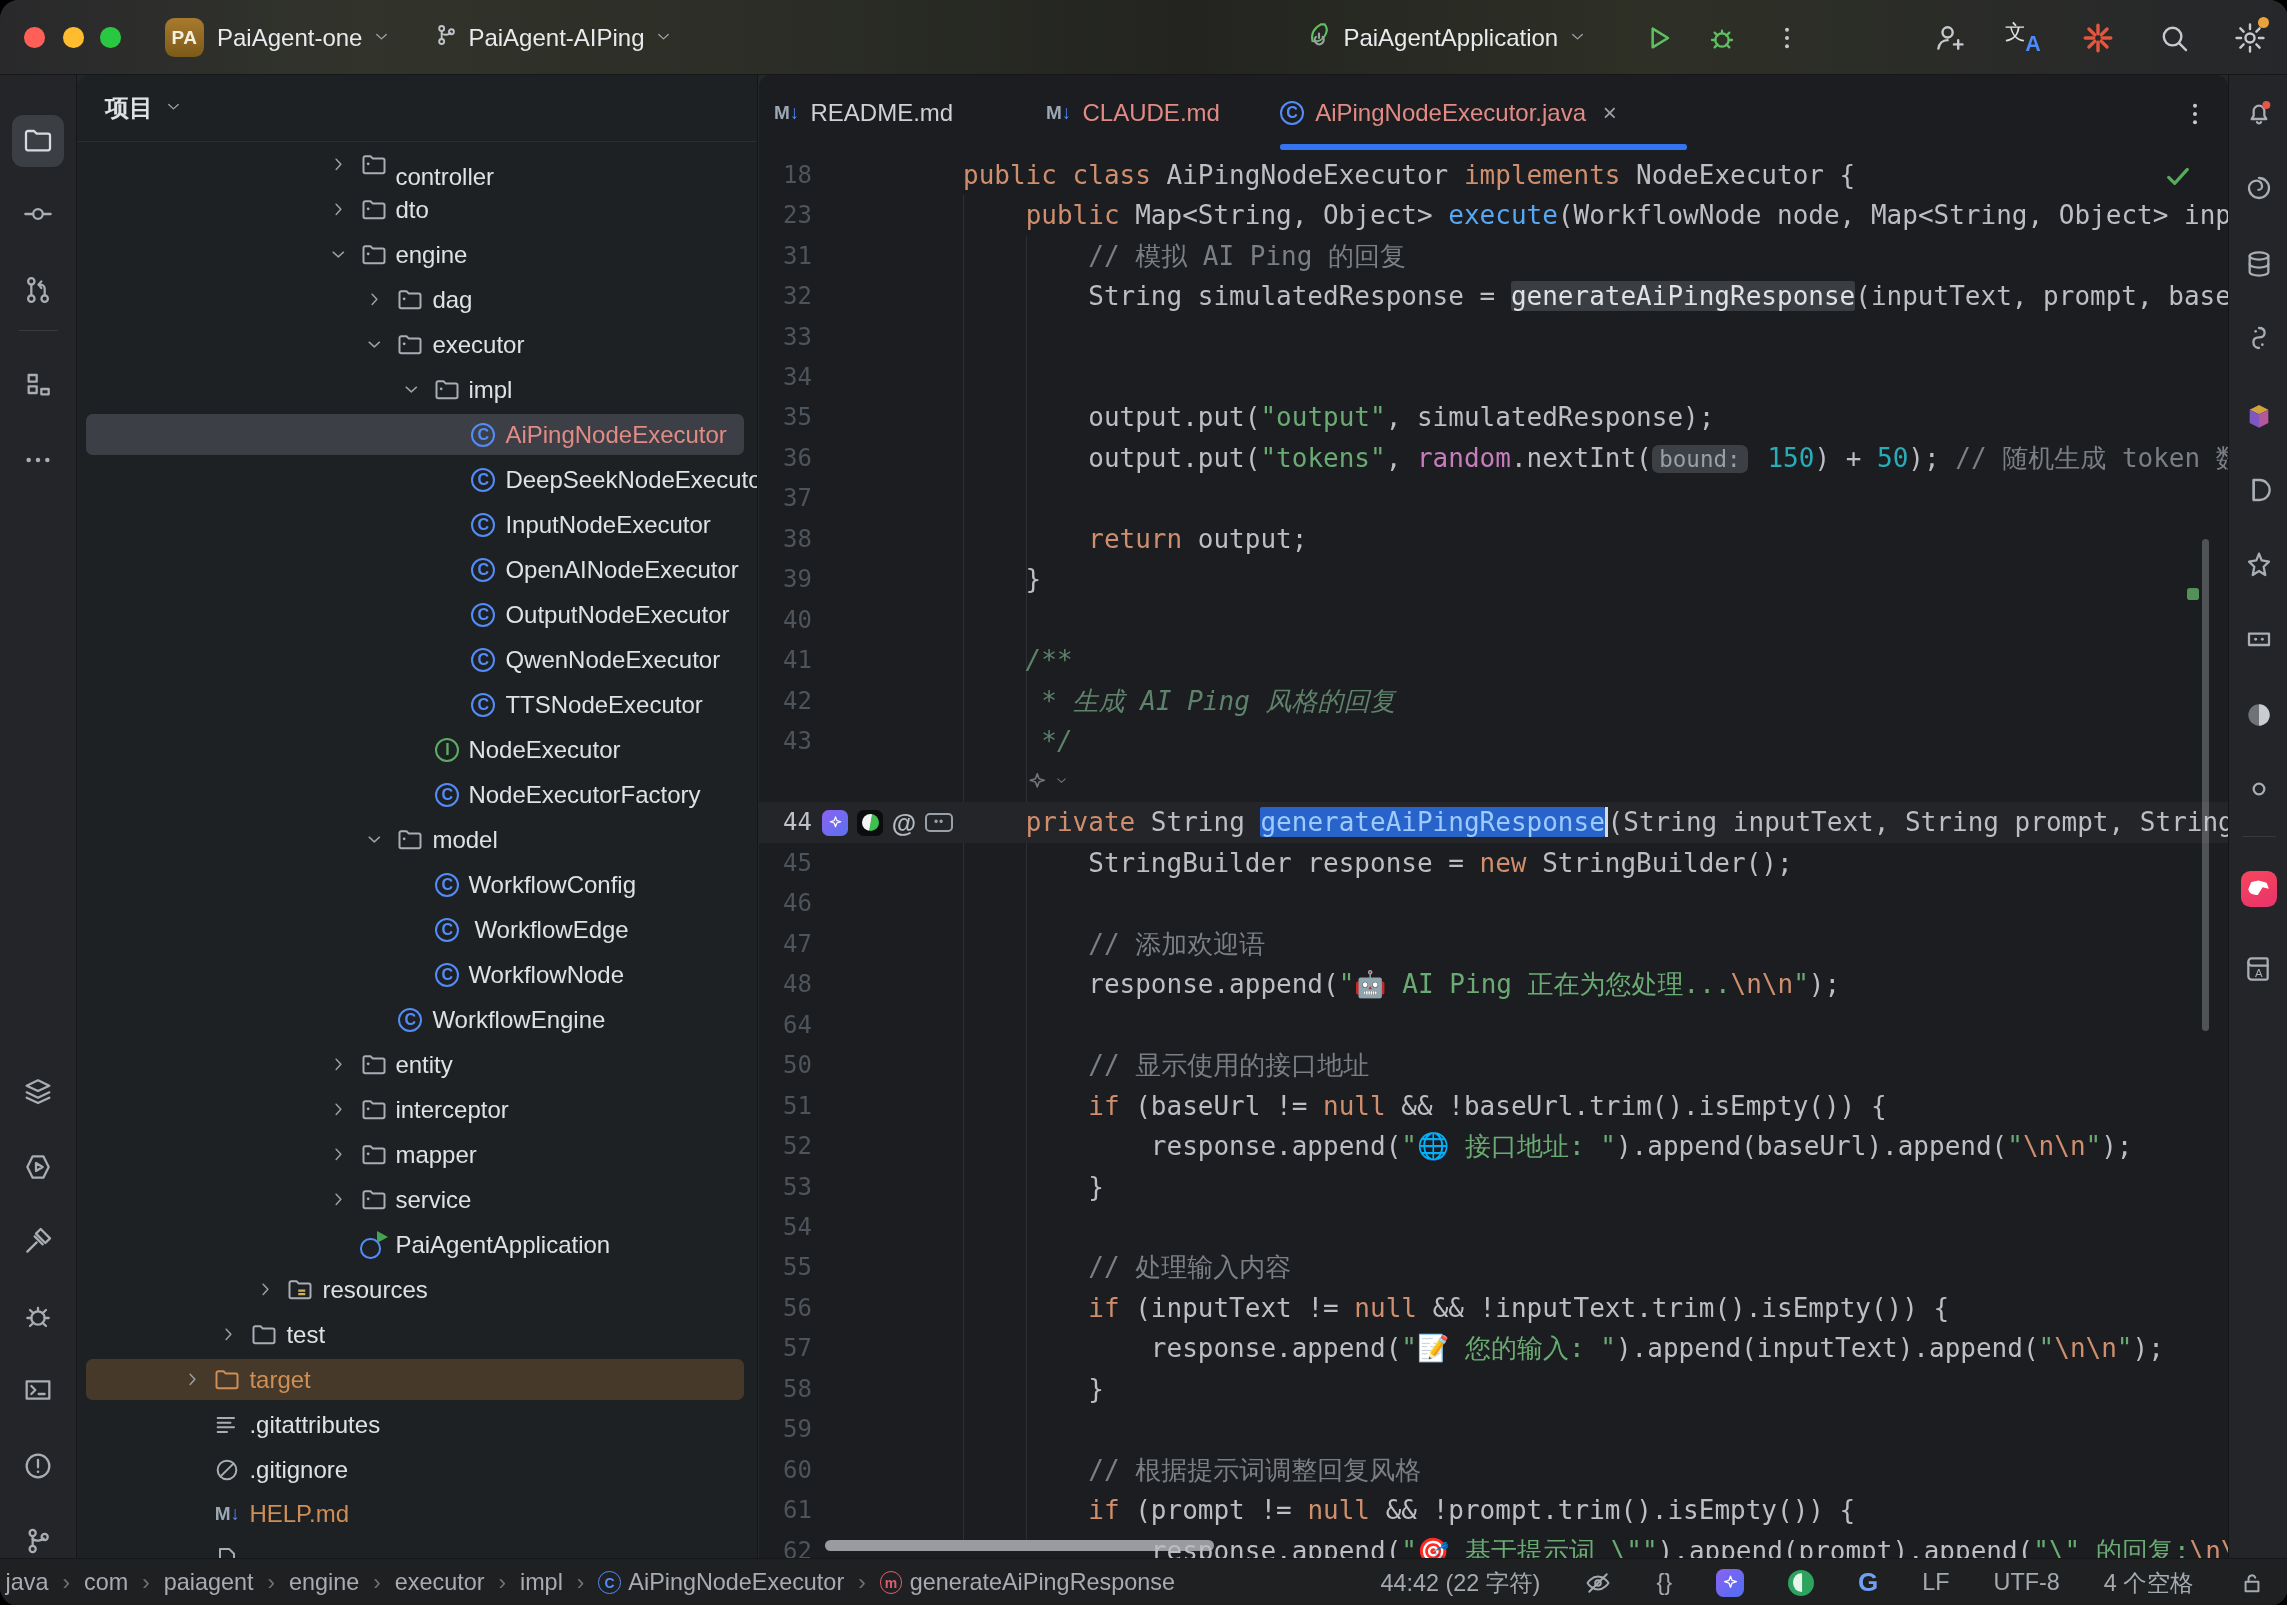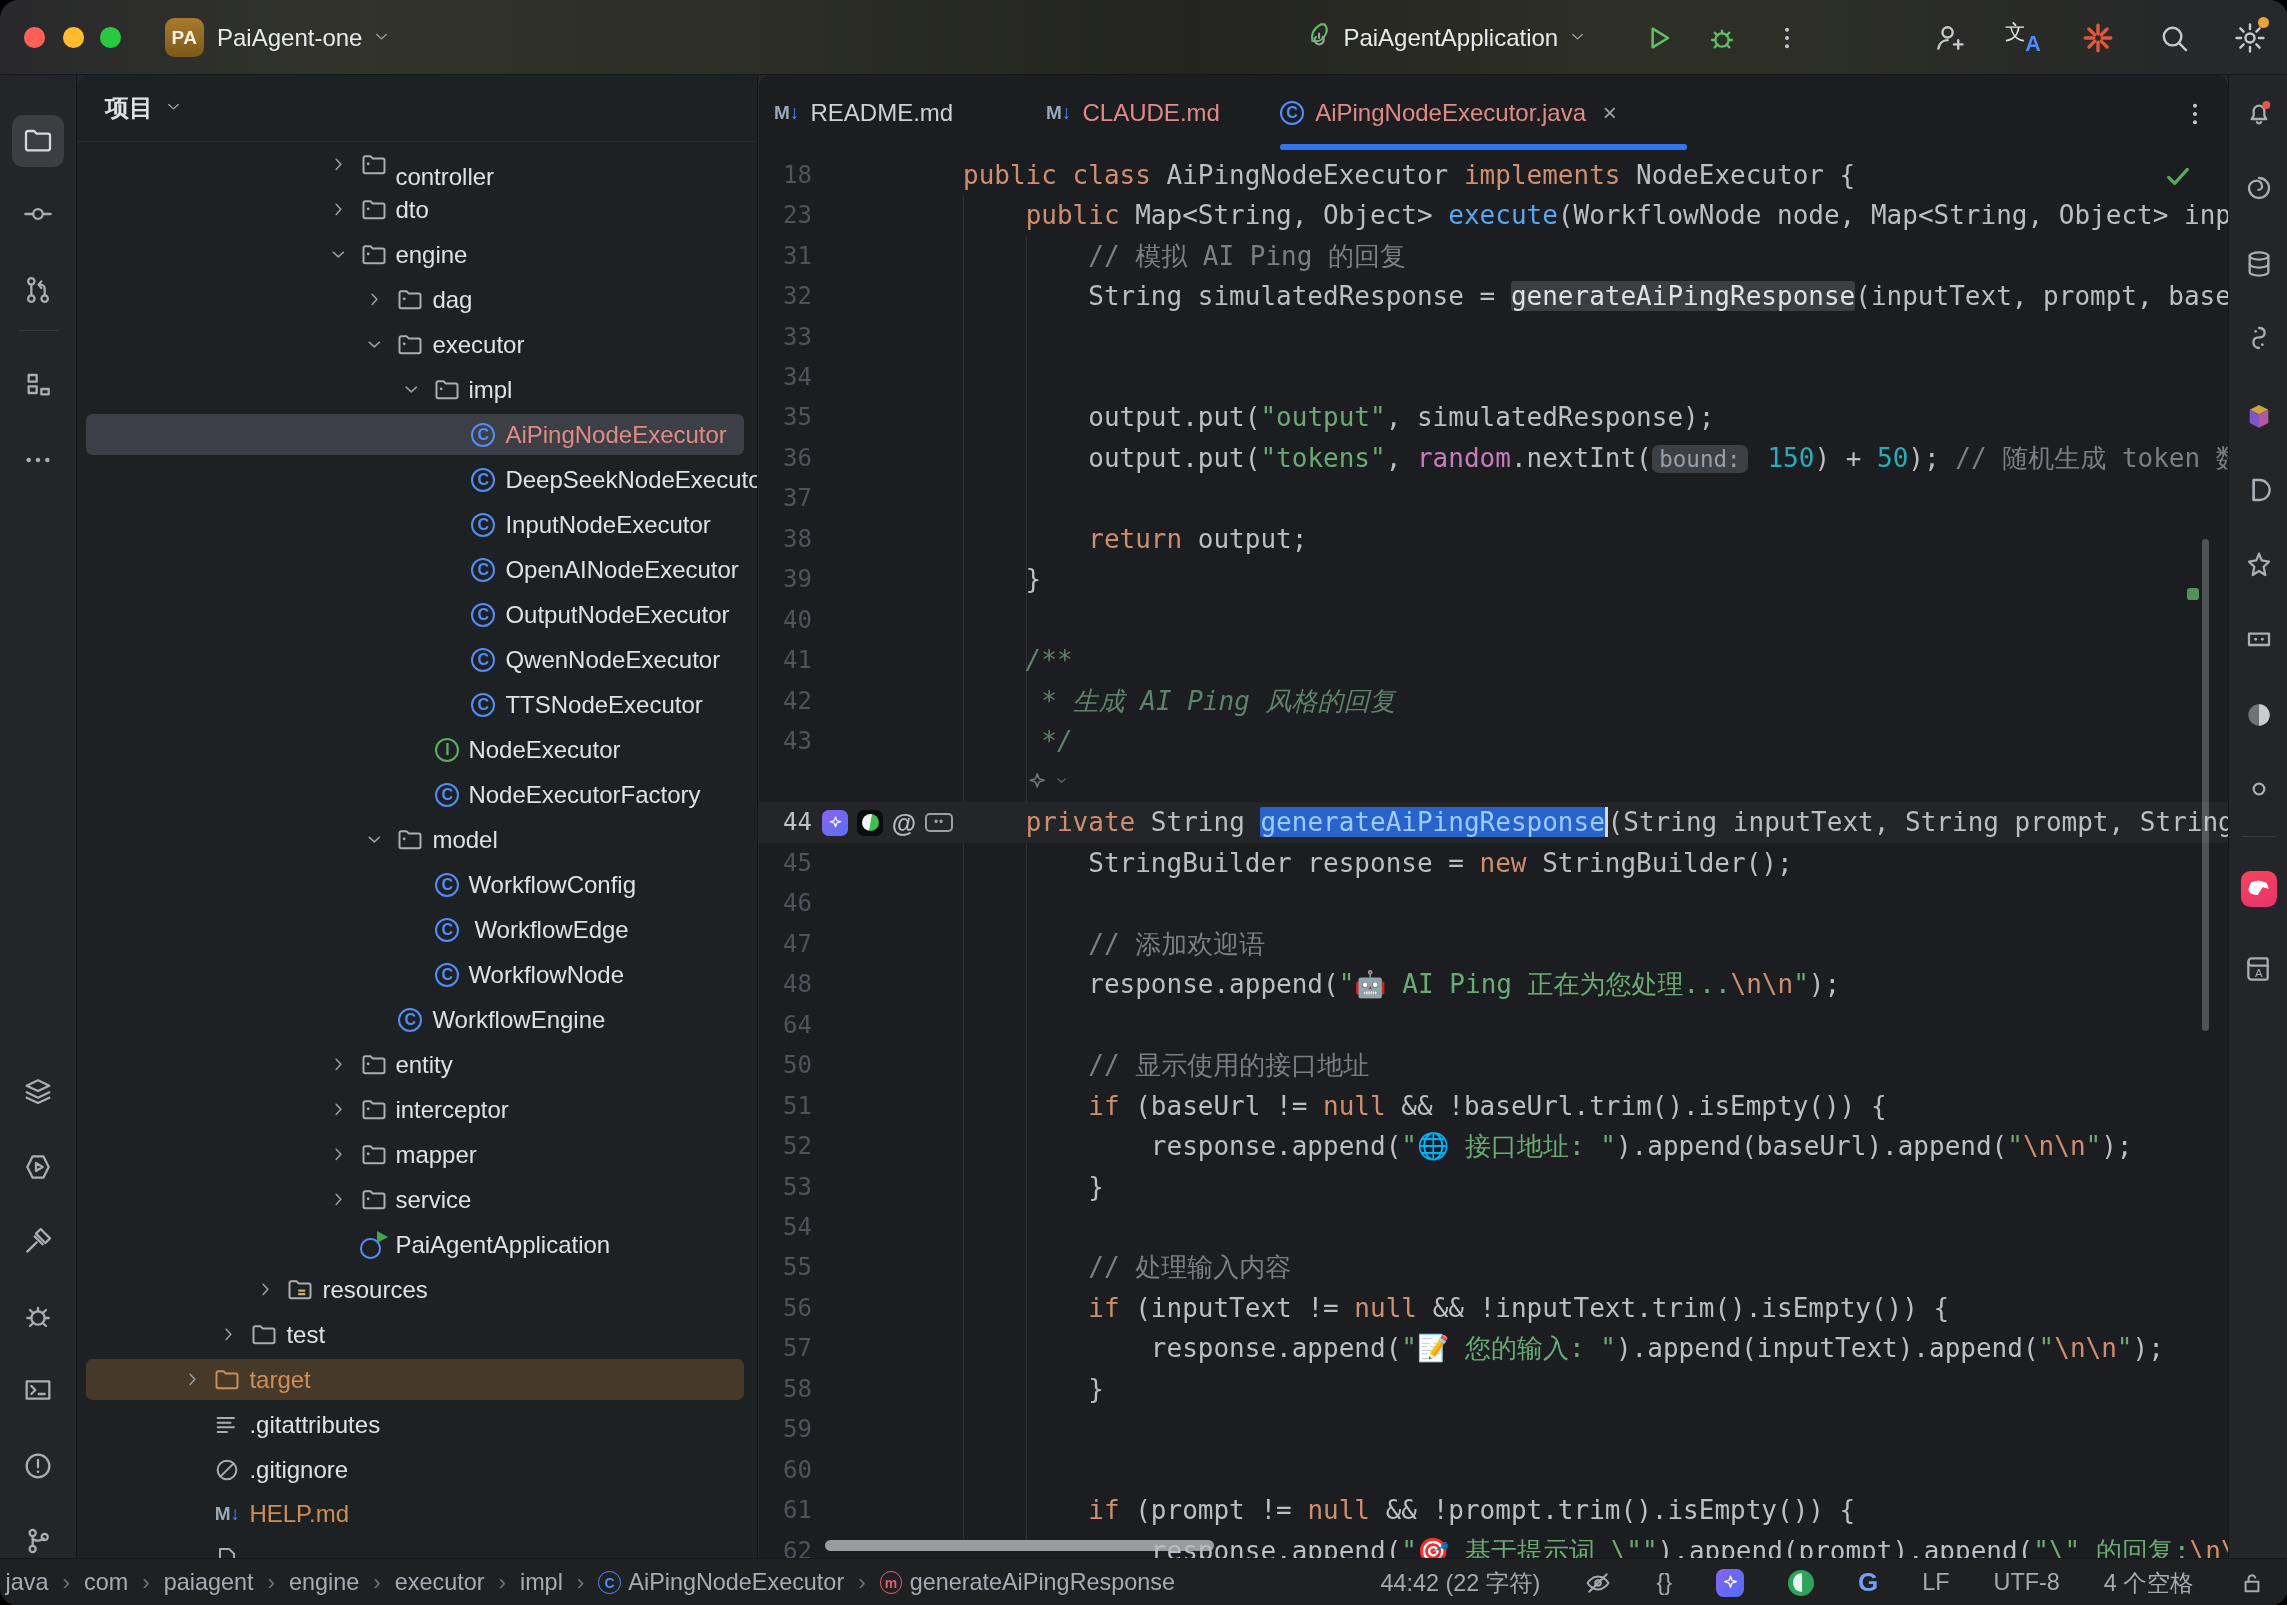--- a/index.html
+++ b/index.html
@@ -123,20 +123,37 @@
     <div class="tl" style="left:100px;background:#28c840"></div>
     <div class="pabadge">PA</div>
     <div class="tbtxt" style="left:217px">
       <span>PaiAgent-one</span>
         <span class="chev" id="chev-proj"><span style="height: 19px; width: 19px; display: inline-flex; align-items: center; justify-content: center; color: rgb(157, 160, 166);">
             <svg width="19" height="19" viewBox="0 0 24 24">
               <path fill="none" stroke="currentColor" stroke-width="1.7" stroke-linecap="round" stroke-linejoin="round" d="M6 9.5l6 5.5 6-5.5"></path>
             </svg>
           </span></span>
     </div>
+    <div class="tbtxt" style="left:433px">
+      <span id="branch-ico"><span style="height: 26px; width: 26px; display: inline-flex; align-items: center; justify-content: center; color: rgb(192, 196, 202);">
+            <svg width="26" height="26" viewBox="0 0 24 24">
+              <circle cx="8" cy="6" r="2.3" fill="none" stroke="currentColor" stroke-width="1.7"></circle>
+              <circle cx="8" cy="18" r="2.3" fill="none" stroke="currentColor" stroke-width="1.7"></circle>
+              <circle cx="17" cy="9" r="2.3" fill="none" stroke="currentColor" stroke-width="1.7"></circle>
+              <path fill="none" stroke="currentColor" stroke-width="1.7" stroke-linecap="round" stroke-linejoin="round" d="M8 8.3v7.4"></path>
+              <path fill="none" stroke="currentColor" stroke-width="1.7" stroke-linecap="round" stroke-linejoin="round" d="M8 10.5c2.5 2 6.5 1.5 8.2-0.5"></path>
+            </svg>
+          </span></span>
+      <span>PaiAgent-AIPing</span>
+        <span class="chev" id="chev-branch"><span style="height: 19px; width: 19px; display: inline-flex; align-items: center; justify-content: center; color: rgb(157, 160, 166);">
+            <svg width="19" height="19" viewBox="0 0 24 24">
+              <path fill="none" stroke="currentColor" stroke-width="1.7" stroke-linecap="round" stroke-linejoin="round" d="M6 9.5l6 5.5 6-5.5"></path>
+            </svg>
+          </span></span>
+    </div>
     <div class="tbtxt" style="left:1304px">
       <span id="spring-ico"><span style="height: 30px; width: 30px; display: inline-flex; align-items: center; justify-content: center; color: rgb(157, 160, 166);">
             <svg width="30" height="30" viewBox="0 0 24 24">
               <path d="M13.5 3.5C8 6.5 5.5 11 6.8 16.8c4.5 1 8.7-1.2 10.7-5.7 1.4-3.2.8-5.5-1-7.6z" fill="none" stroke="#5ec063" stroke-width="1.7"></path>
               <path fill="none" stroke="currentColor" stroke-width="1.7" stroke-linecap="round" stroke-linejoin="round" d="M9.5 13.5a3.6 3.6 0 1 0 5.4 0M12 10.8v3.6"></path>
             </svg>
           </span></span>
       <span>PaiAgentApplication</span>
         <span class="chev" id="chev-run"><span style="height: 19px; width: 19px; display: inline-flex; align-items: center; justify-content: center; color: rgb(157, 160, 166);">
             <svg width="19" height="19" viewBox="0 0 24 24">
@@ -850,20 +867,21 @@
           <div class="crow" style="top: 1294px;">
             <span class="lnum">58</span>
             <pre class="ctext"><span class="tk-t">        }</span></pre>
           </div>
           <div class="crow" style="top: 1334px;">
             <span class="lnum">59</span>
             <pre class="ctext"></pre>
           </div>
           <div class="crow" style="top: 1375px;">
             <span class="lnum">60</span>
+            <pre class="ctext"><span class="tk-t">        </span><span class="tk-c">// 根据提示词调整回复风格</span></pre>
           </div>
           <div class="crow" style="top: 1415px;">
             <span class="lnum">61</span>
             <pre class="ctext"><span class="tk-t">        </span><span class="tk-k">if </span><span class="tk-t">(prompt != </span><span class="tk-k">null </span><span class="tk-t">&amp;&amp; !prompt.trim().isEmpty()) {</span></pre>
           </div>
           <div class="crow" style="top: 1456px;">
             <span class="lnum">62</span>
             <pre class="ctext"><span class="tk-t">            response.append(</span><span class="tk-s">"🎯 基于提示词 \""</span><span class="tk-t">).append(prompt).append(</span><span class="tk-s">"\" 的回复:</span><span class="tk-e">\n\n</span></pre>
           </div>
         </div>

